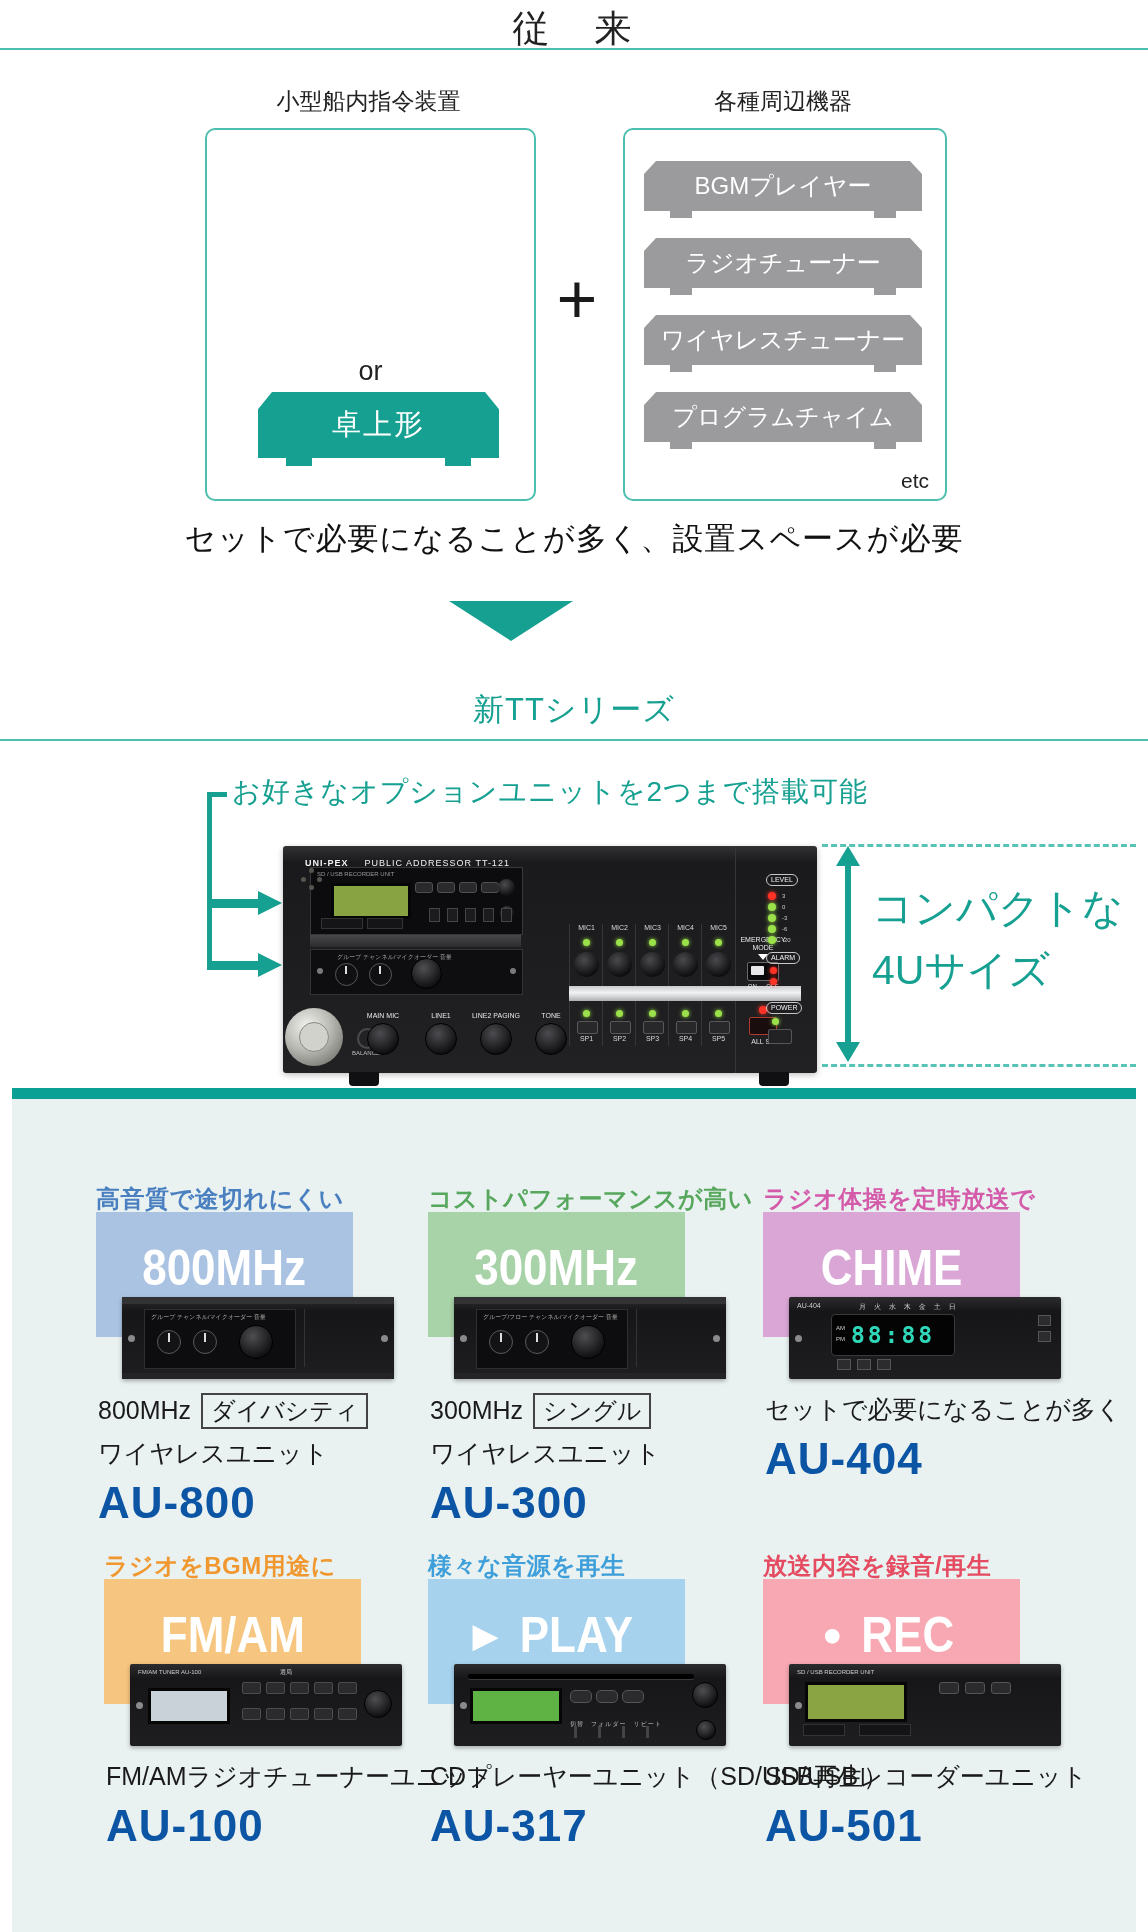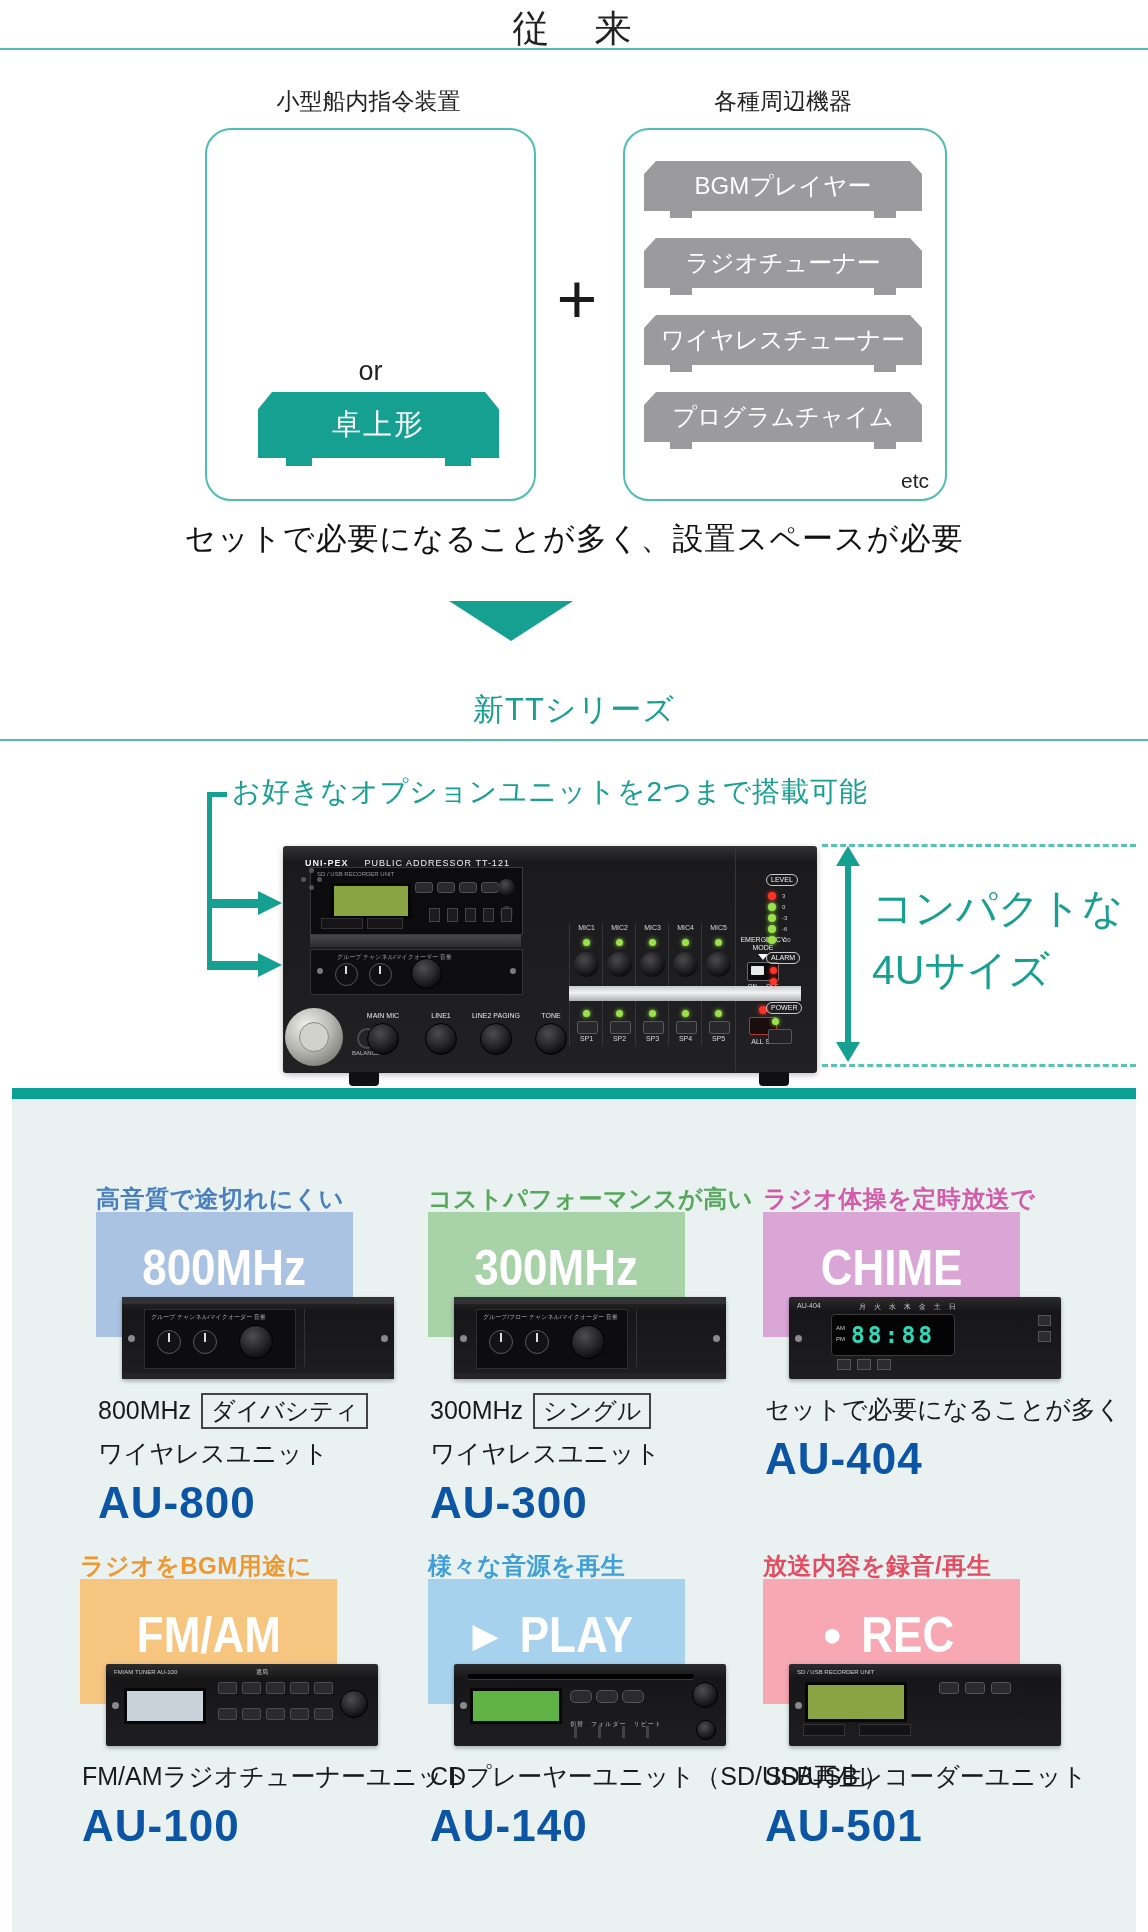--- a/index.html
+++ b/index.html
@@ -7,21 +7,21 @@
         font-family:"Liberation Sans","DejaVu Sans",sans-serif;color:#222;}
 
   
   .sec-title{position:absolute;top:4px;left:0;width:100%;text-align:center;
              font-size:37px;font-weight:500;color:#222;letter-spacing:4px;}
   .hr{position:absolute;left:0;width:100%;height:2px;background:#4dbfb0;}
   .hr1{top:48px}.hr2{top:739px}
   .group-label{position:absolute;top:86px;font-size:23px;font-weight:500;color:#222;text-align:center;}
   .gl-left{left:205px;width:327px}.gl-right{left:623px;width:320px}
 
-  .obox{position:absolute;top:128px;height:369px;border:2px solid #4dbfb0;border-radius:26px;background:#fff;}
+  .obox{position:absolute;top:128px;height:369px;border:2px solid #4dbfb0;border-radius:10px;background:#fff;}
   .lbox{left:205px;width:327px}.rbox{left:623px;width:320px}
 
   .wall{position:absolute;left:86px;top:24px;width:152px;height:190px;background:#16a091;
         color:#fff;font-size:31px;letter-spacing:2px;display:flex;align-items:center;justify-content:center;}
   .or{position:absolute;left:0;top:226px;width:100%;text-align:center;font-size:27px;color:#222;}
   .desk-wrap{position:absolute;left:51px;top:262px;width:241px;height:74px;}
   .desk-body{position:absolute;left:0;top:0;right:0;bottom:8px;background:#16a091;color:#fff;
              font-size:29px;letter-spacing:2px;display:flex;align-items:center;justify-content:center;
              clip-path:polygon(0 100%,0 26%,14px 0,calc(100% - 14px) 0,100% 26%,100% 100%);}
   .desk-foot{position:absolute;bottom:0;width:26px;height:8px;background:#16a091;}
@@ -511,21 +511,21 @@
         <div class="u-screw usl"></div>
       </div>
     </div>
     <div class="oc-desc">
       <div class="oc-l1"><span>セットで必要になることが多く</span></div>
 
       <div class="oc-model">AU-404</div>
     </div>
   </div>
 
-  <div class="opt-card" style="left: 80px; top: 1550px; --tag: #f0982f; --badge: #f6c57f;">
+  <div class="opt-card" style="left: 104px; top: 1550px; --tag: #f0982f; --badge: #f6c57f;">
     <div class="oc-tag">ラジオをBGM用途に</div>
     <div class="oc-badge">
 
       <span class="o-bt oc-bt">FM/AM</span>
     </div>
     <div class="oc-unit">
       <div class="u">
         <div class="ut-id">FM/AM TUNER AU-100</div>
         <div class="ut-sel">選局</div>
         <div class="ut-lcd"></div>
@@ -569,21 +569,21 @@
         <div class="ucd-tick ut1"></div>
         <div class="ucd-tick ut2"></div>
         <div class="ucd-tick ut3"></div>
         <div class="ucd-tick ut4"></div>
         <div class="u-screw usl"></div>
       </div>
     </div>
     <div class="oc-desc">
       <div class="oc-l1"><span>CDプレーヤーユニット（SD/USB再生）</span></div>
 
-      <div class="oc-model">AU-140</div>
+      <div class="oc-model">AU-317</div>
     </div>
   </div>
 
   <div class="opt-card" style="left: 763px; top: 1550px; --tag: #e64c61; --badge: #f7a8b2;">
     <div class="oc-tag">放送内容を録音/再生</div>
     <div class="oc-badge">
       <span class="oc-bi">●</span>
       <span class="oc-bt">REC</span>
     </div>
     <div class="oc-unit">

